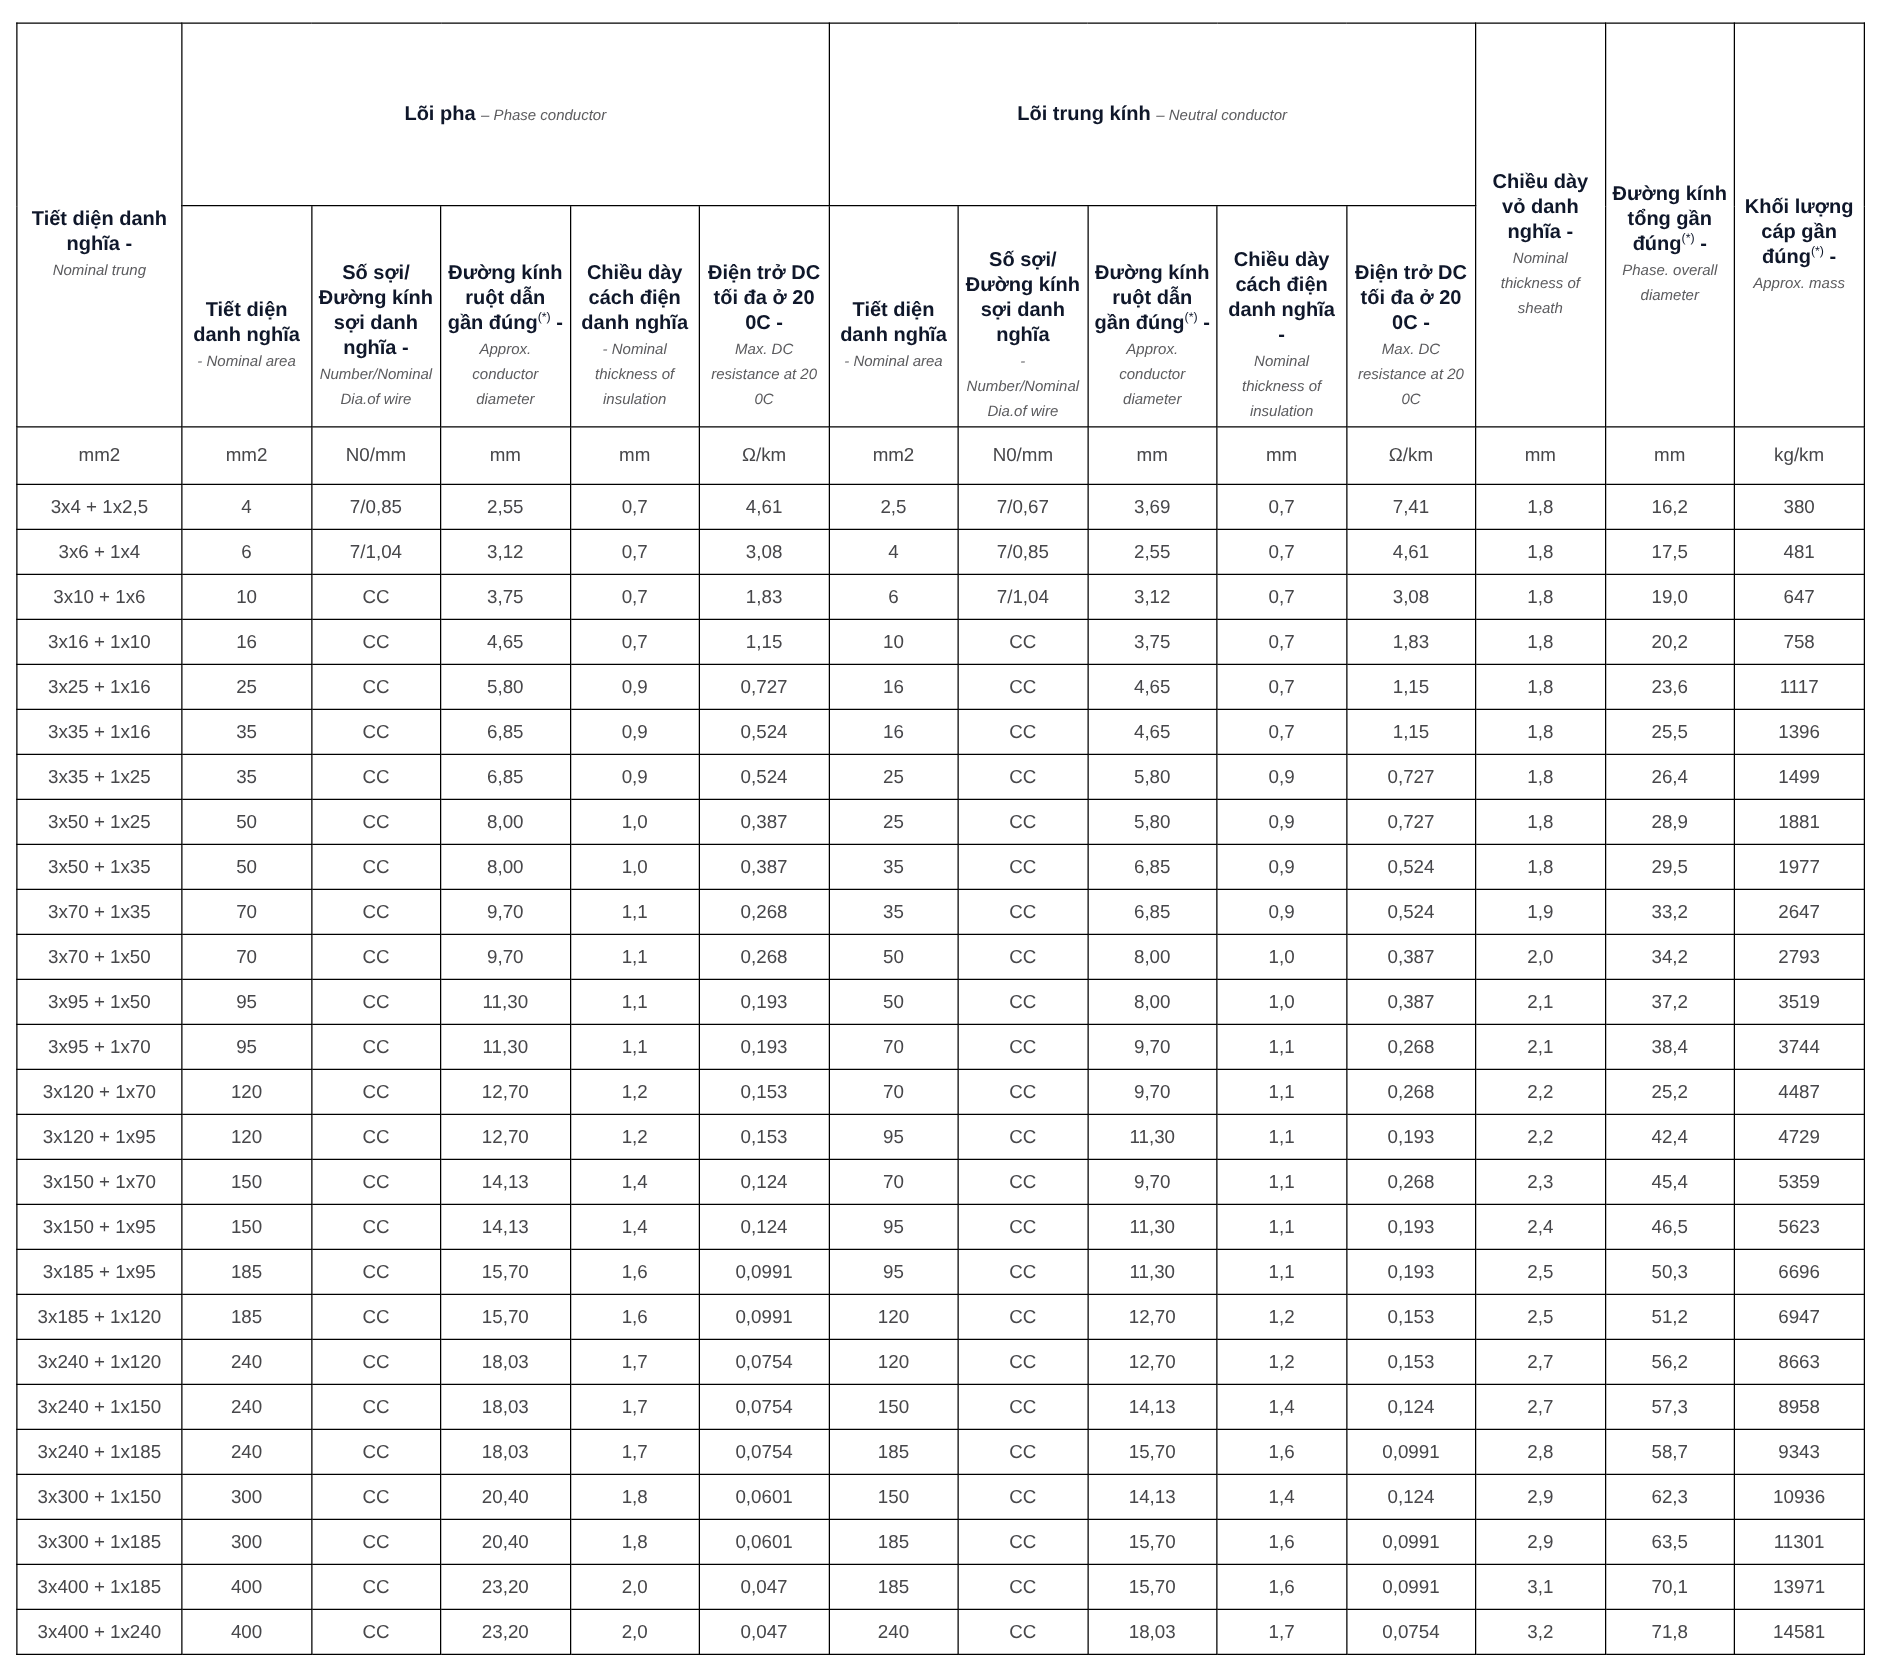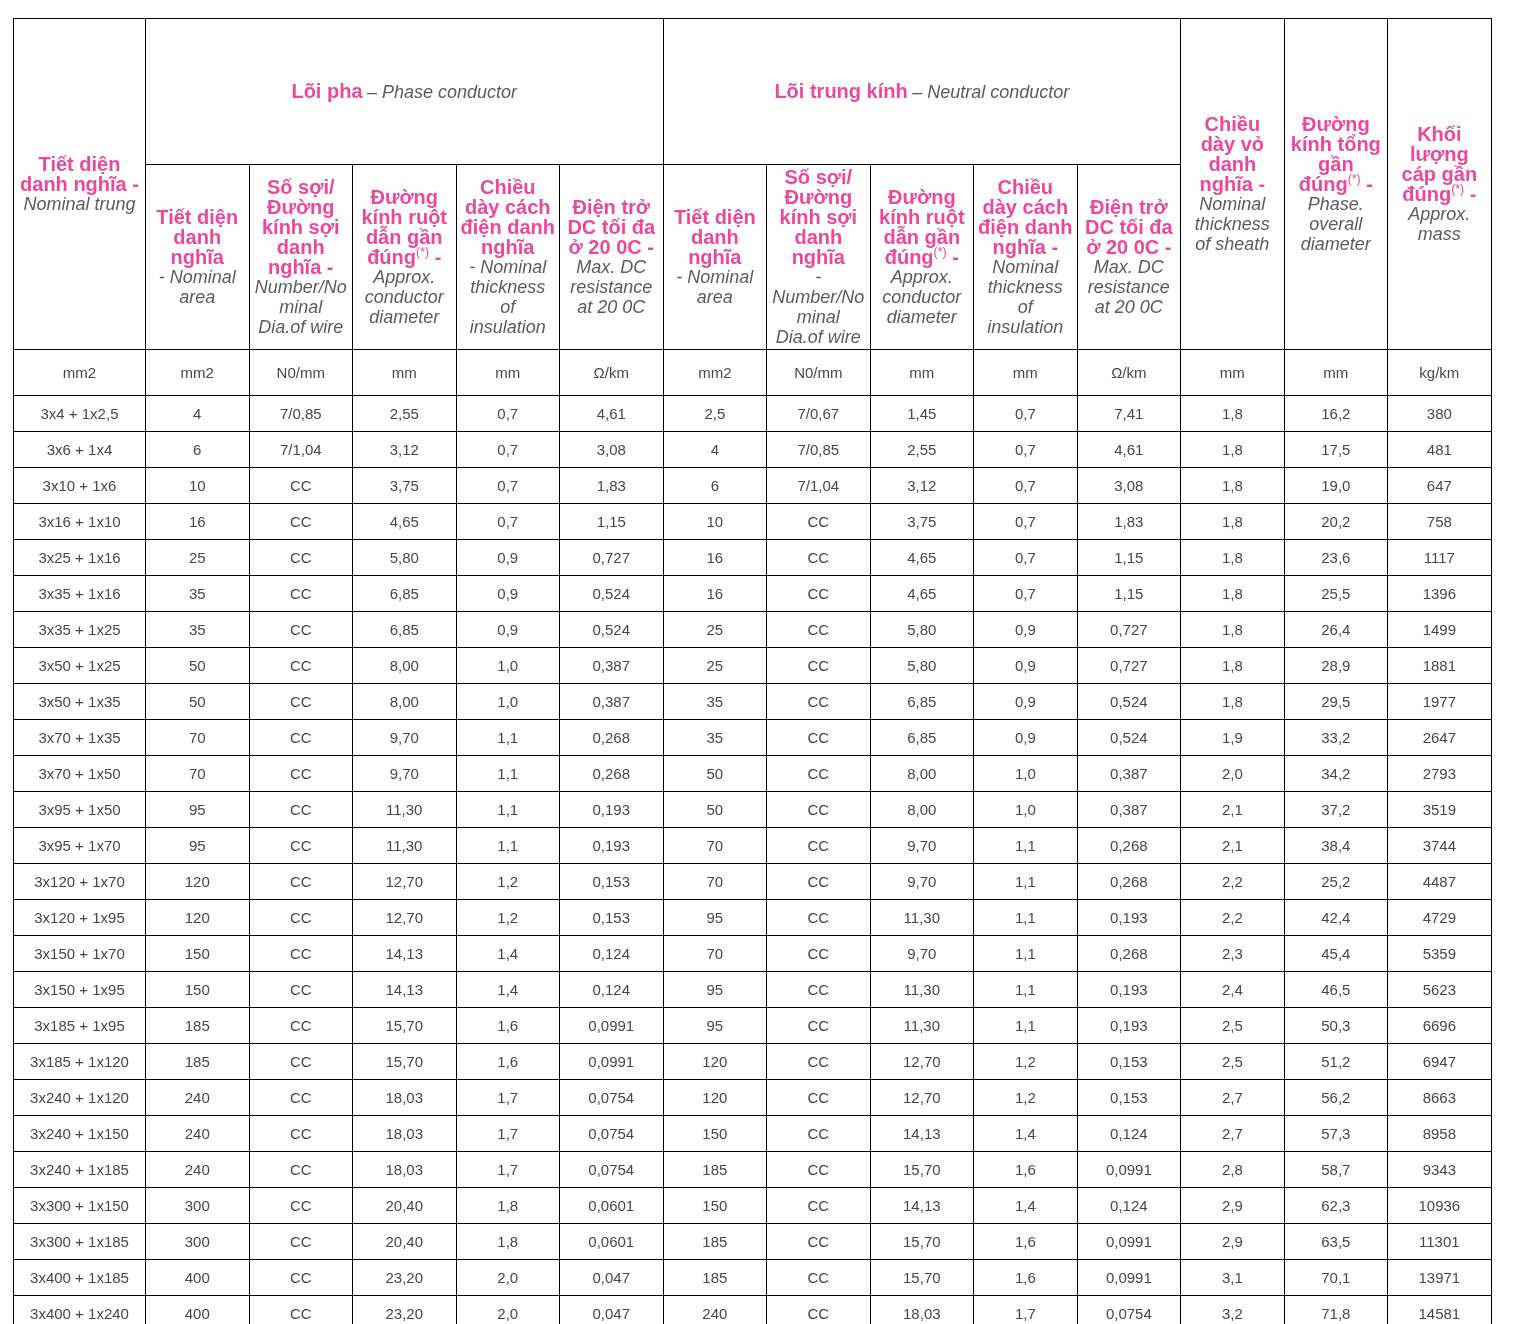--- a/index.html
+++ b/index.html
@@ -31,30 +31,31 @@
   }
   
   tr.hrow1 { height: 146px; }
   tr.hrow2 { height: 166px; }
   tr.units-row { height: 46px; }
   tbody tr.data-row { height: 36px; }
 
   .vi {
     display: block;
     font-weight: bold;
-    color: #ec4899;
-    font-size: 20px;
+    color: #0f172a;
+    font-size: 16px;
     line-height: 20px;
+    margin-top: 32px;
   }
   .en {
     display: block;
     font-style: italic;
     font-weight: normal;
     color: #5b5b5e;
-    font-size: 18px;
+    font-size: 12px;
     line-height: 20px;
   }
   th.group-header .vi,
   th.group-header .en {
     display: inline;
   }
   th sup {
     font-size: 0.62em;
     font-weight: normal;
     vertical-align: super;
@@ -178,21 +179,21 @@
       </tr>
       <tr class="data-row">
         <td>3x4 + 1x2,5</td>
         <td>4</td>
         <td>7/0,85</td>
         <td>2,55</td>
         <td>0,7</td>
         <td>4,61</td>
         <td>2,5</td>
         <td>7/0,67</td>
-        <td>1,45</td>
+        <td>3,69</td>
         <td>0,7</td>
         <td>7,41</td>
         <td>1,8</td>
         <td>16,2</td>
         <td>380</td>
       </tr>
       <tr class="data-row">
         <td>3x6 + 1x4</td>
         <td>6</td>
         <td>7/1,04</td>

